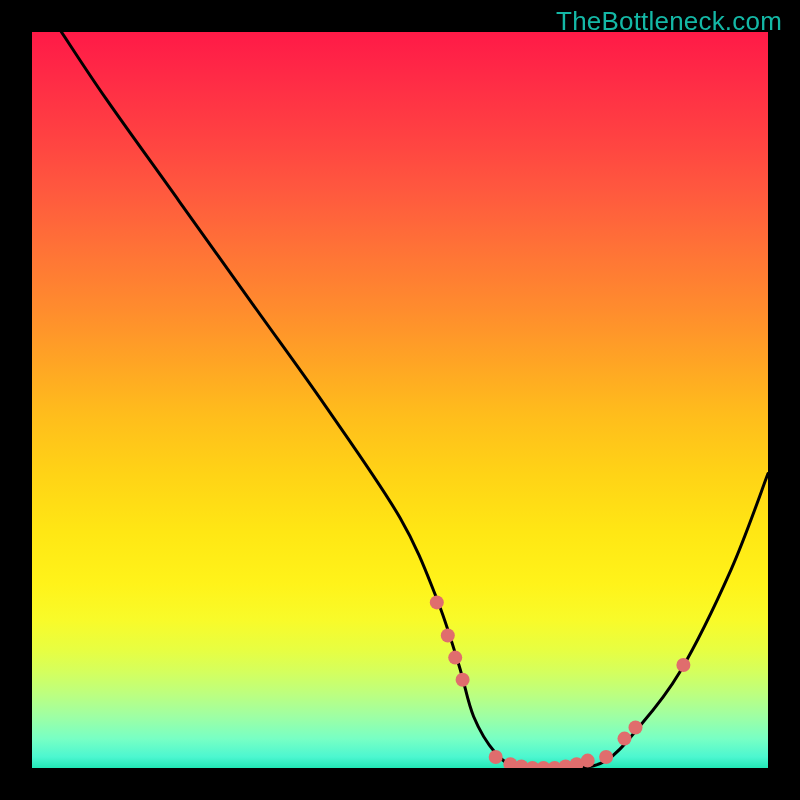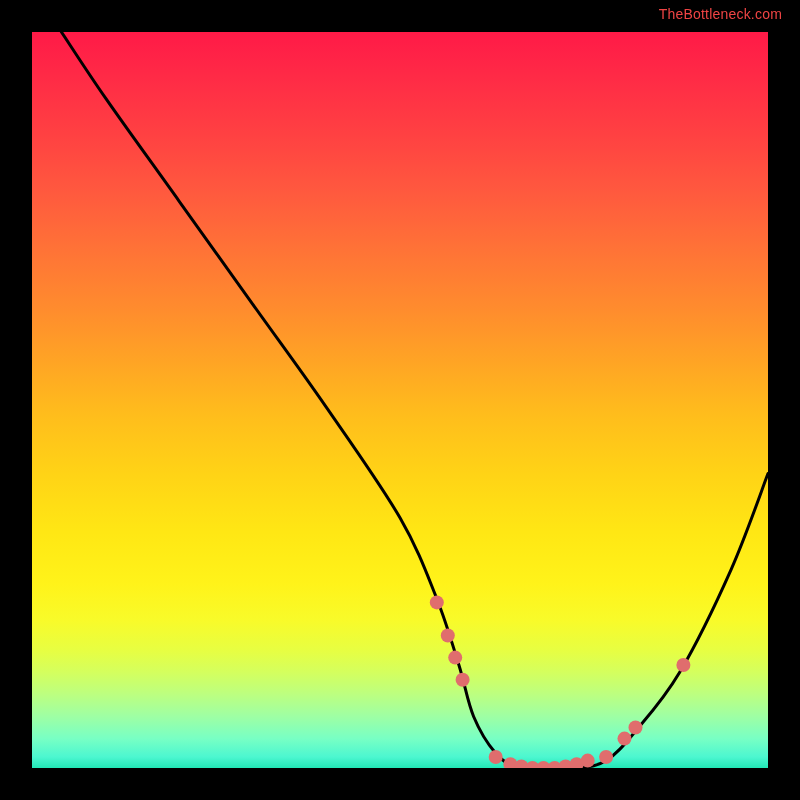--- a/index.html
+++ b/index.html
@@ -50,22 +50,22 @@
       #9effa4 93%,
       #78ffc4 96%,
       #4cf7d0 98.5%,
       #22e7b6 100%
     );
   }
   .watermark {
     position: absolute;
     top: 6px;
     right: 18px;
-    color: #ef4444;
-    font-size: 14px;
+    color: #14b8a6;
+    font-size: 26px;
     font-weight: 400;
     letter-spacing: 0.2px;
     user-select: none;
   }
   svg.curve {
     position: absolute;
     inset: 0;
   }
 </style>
 </head>

